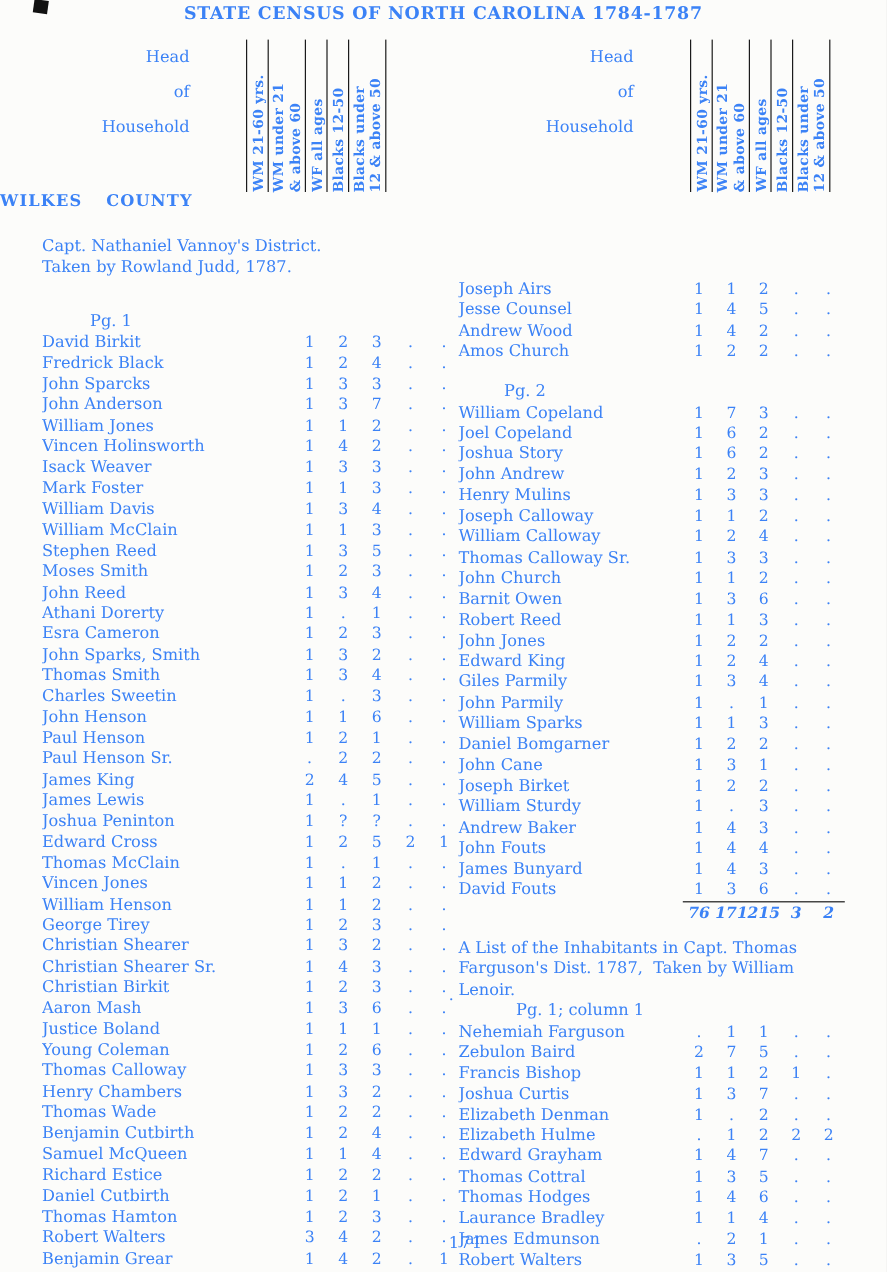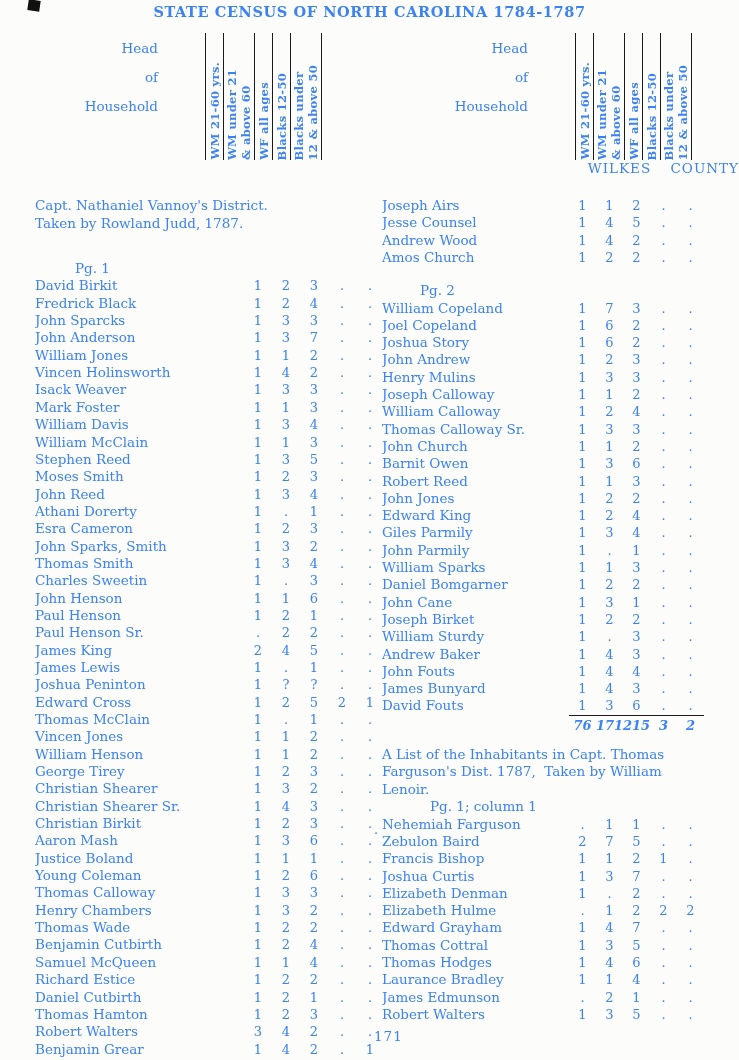--- a/index.html
+++ b/index.html
@@ -24,26 +24,26 @@
     align-items:flex-end; justify-content:center;
   }
   .rotcell.w1 { width:17px; } .rotcell.w2 { width:30px; }
   .rotcell.last { border-right:1.5px solid #1b1b1b; }
   .rot {
     writing-mode:vertical-rl; transform:rotate(180deg);
     white-space:pre-line; font-size:11.5px; line-height:14px;
     letter-spacing:0.3px; font-weight:bold;
   }
   .county {
-    position:absolute; top:160px; left:0; width:100%; text-align:right;
-    font-size:13.5px; font-weight:normal; letter-spacing:1px; word-spacing:14px;
+    position:absolute; top:160px; left:0; width:100%; text-align:left;
+    font-size:13.5px; font-weight:bold; letter-spacing:1px; word-spacing:14px;
   }
   .col { position:absolute; top:197px; font-size:13.5px; }
   .col-left  { left:35px;  width:349px; }
-  .col-right { left:382px; width:322px; }
+  .col-right { left:382px; width:322px;margin-top:36px; }
   .tline { line-height:17.5px; white-space:pre; }
   .pglabel { line-height:17.4px; white-space:pre; }
   .ind40 { padding-left:40px;margin-top:28px; } .ind38 { padding-left:38px; } .ind48 { padding-left:48px; }
   .row { display:flex; align-items:baseline; }
   .col-left  .row { height:17.35px; line-height:17.35px;align-items:center; }
   .col-right .row { height:17.3px;  line-height:17.3px; }
   .row .nm { flex:1 1 auto; white-space:pre; overflow:hidden; }
   .v { display:inline-block; text-align:center; font-size:13px; }
   .col-left  .v { width:28px; }
   .col-right .v { width:27px; }

